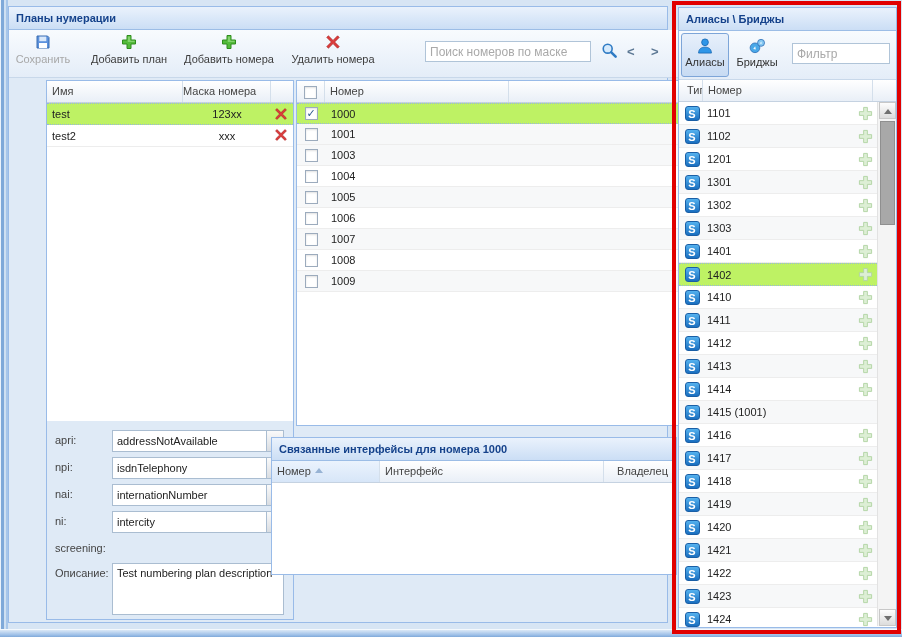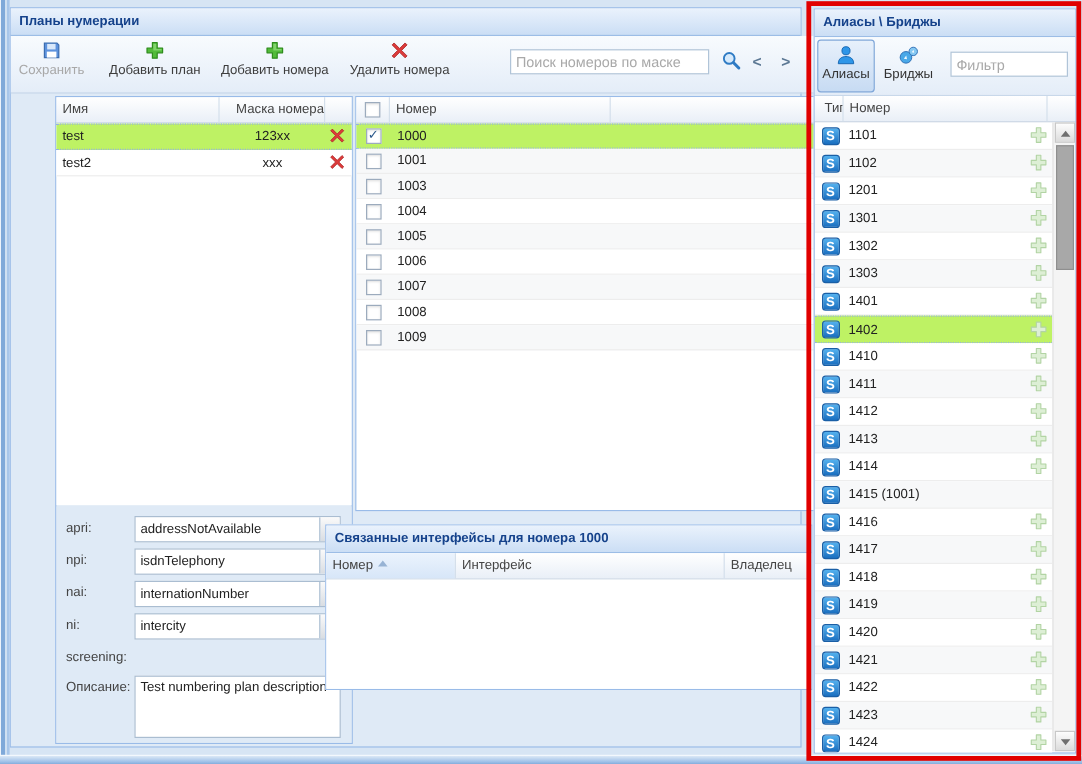--- a/index.html
+++ b/index.html
@@ -160,21 +160,21 @@
             <line x1="9.7" y1="9.7" x2="13.8" y2="13.8" stroke="#2f7bc4" stroke-width="2.4" stroke-linecap="round"></line>
           </svg>
       </span>
       <span class="pager" style="left:618px;">&lt;</span>
       <span class="pager" style="left:642px;">&gt;</span>
     </div>
 
     <div class="subpanel plans-grid">
       <div class="grid-header">
         <div class="gh-cell" style="width:136px;">Имя</div>
-        <div class="gh-cell" style="width:88px;text-align:right;padding-left:0;">Маска номера</div>
+        <div class="gh-cell" style="width:88px;text-align:left;padding-left:0;">Маска номера</div>
         <div class="gh-cell" style="flex:1;border-right:none;"></div>
       </div>
       <div class="plans-rows" id="plansRows" style="background:#fff;height:318px;">
           <div class="g-row sel">
             <div class="cell-name">test</div>
             <div class="cell-mask">123xx</div>
             <div class="cell-del"><svg viewBox="0 0 16 16" width="14" height="14">
                 <path d="M3.4 1.8 8 6.4 12.6 1.8 14.2 3.4 9.6 8l4.6 4.6-1.6 1.6L8 9.6l-4.6 4.6-1.6-1.6L6.4 8 1.8 3.4z" fill="#dd3b3b" stroke="#a92222" stroke-width="0.7"></path>
               </svg></div>
           </div>
@@ -282,21 +282,21 @@
             <div class="cell-num">1009</div>
           </div>
         </div>
     </div>
 
     <div class="panel iface-panel">
       <div class="panel-header">Связанные интерфейсы для номера 1000</div>
       <div class="grid-header">
         <div class="gh-cell sorted" style="width:108px;"><span>Номер</span><span class="sort-asc"></span></div>
         <div class="gh-cell" style="width:224px;">Интерфейс</div>
-        <div class="gh-cell" style="flex:1;border-right:none;">Владелец</div>
+        <div class="gh-cell" style="flex:1;border-right:none;text-align:center;">Владелец</div>
       </div>
       <div class="iface-body"></div>
     </div>
   </div>
 
   <div class="panel alias-panel">
     <div class="panel-header">Алиасы \ Бриджы</div>
 
     <div class="alias-toolbar">
       <div class="tab-btn sel" style="left:2px;width:48px;">

